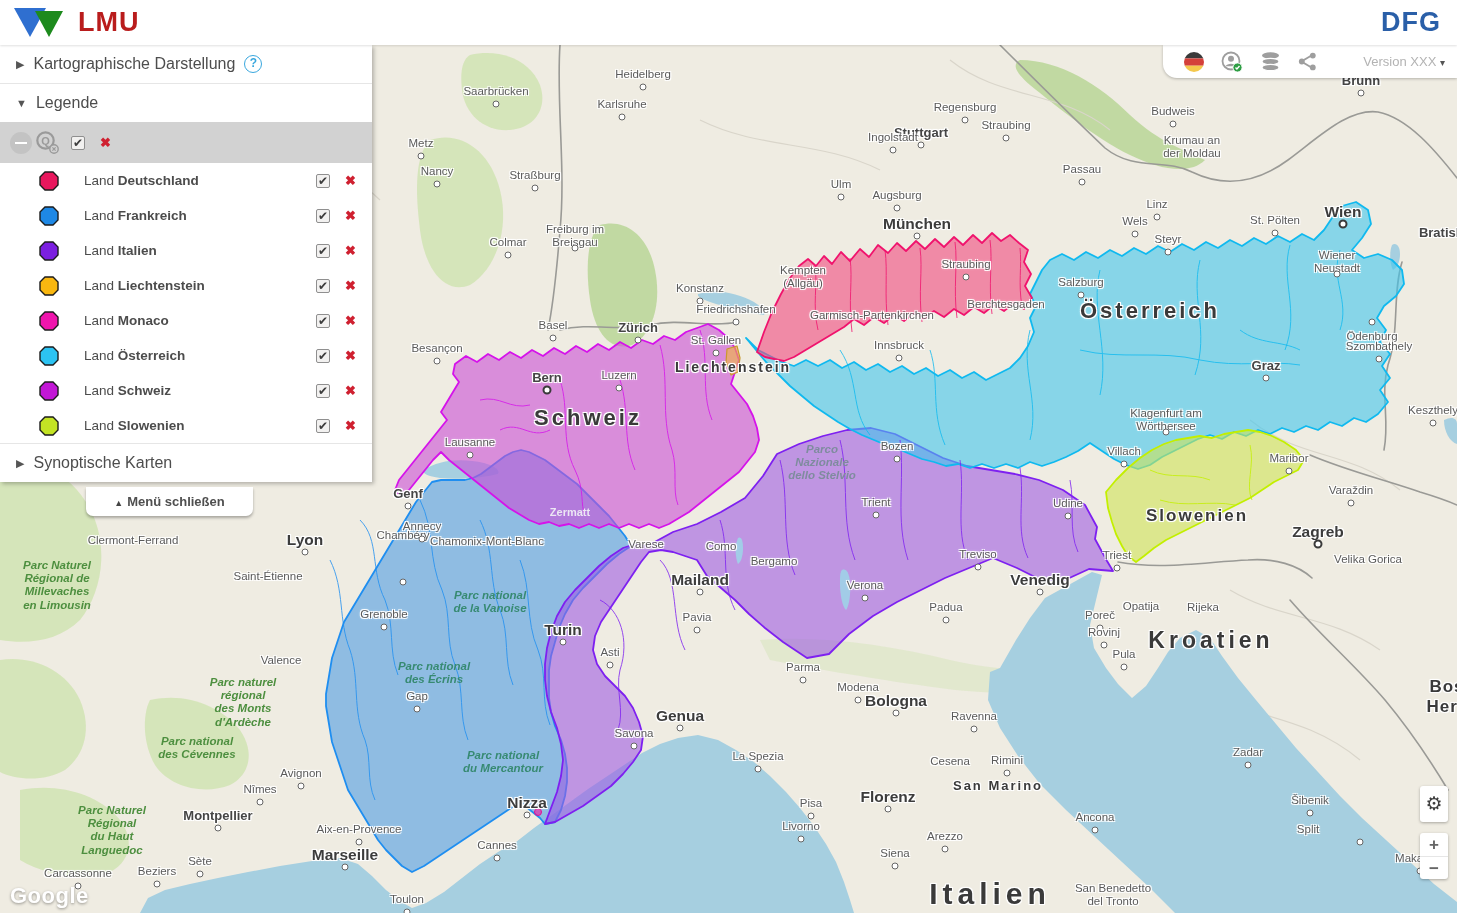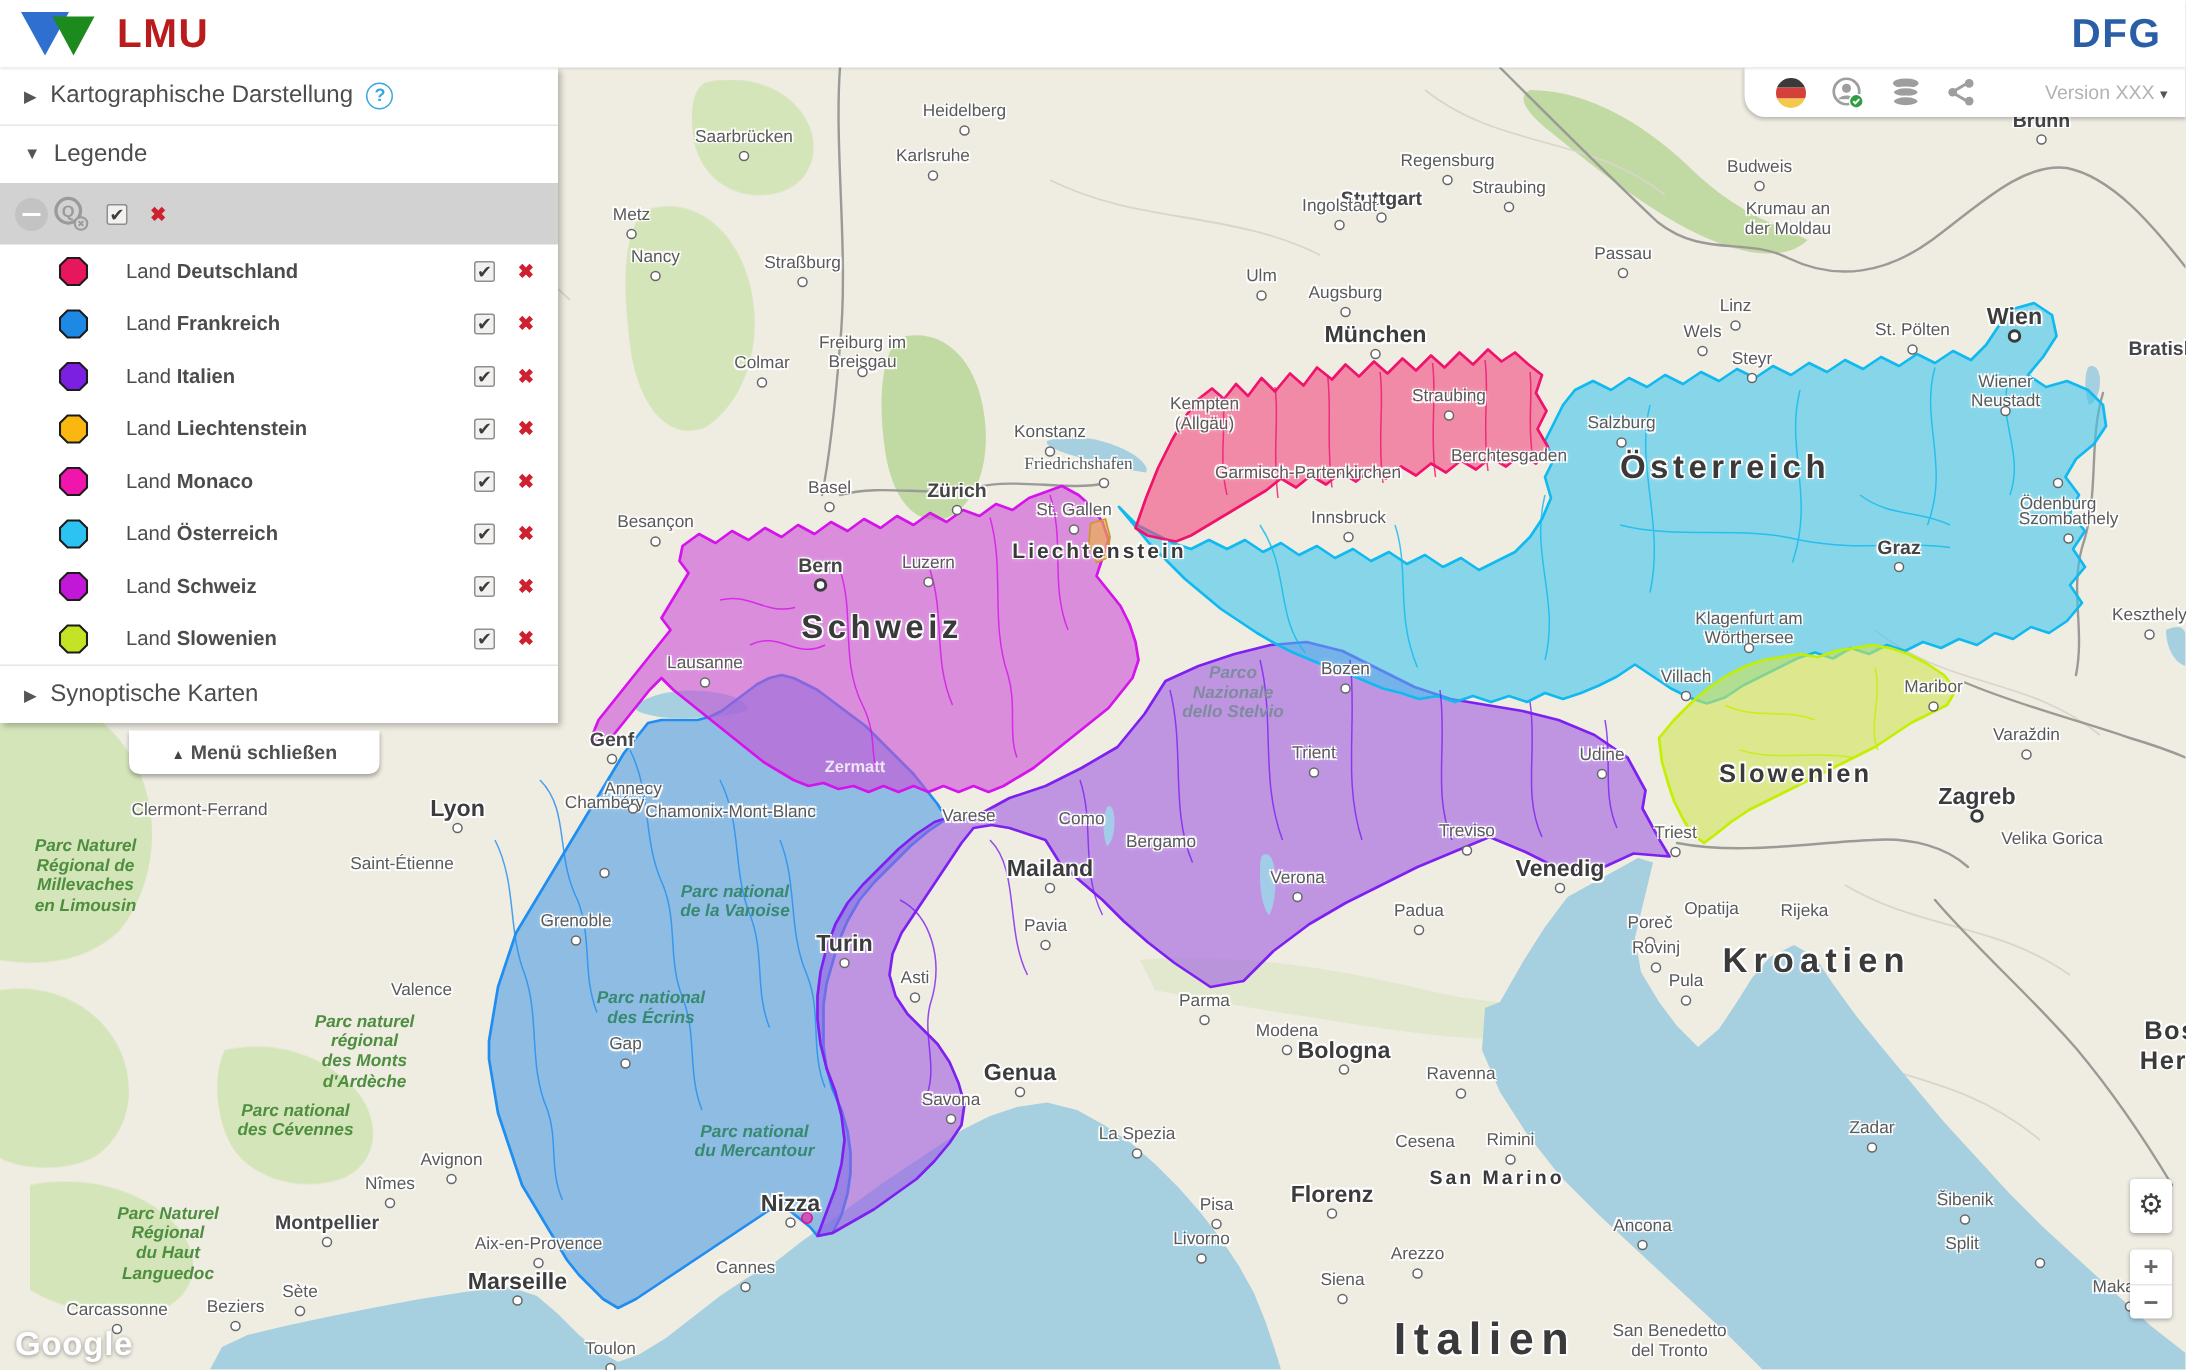--- a/index.html
+++ b/index.html
@@ -186,21 +186,21 @@
 Breisgau</div>
         <span class="mdot" style="left: 575px; top: 248px;"></span>
         <div class="mlabel cs" style="left: 553px; top: 326px;">Basel</div>
         <span class="mdot" style="left: 553px; top: 338px;"></span>
         <div class="mlabel cs" style="left: 437px; top: 349px;">Besançon</div>
         <span class="mdot" style="left: 437px; top: 361px;"></span>
         <div class="mlabel cm" style="left: 638px; top: 328px;">Zürich</div>
         <span class="mdot" style="left: 638px; top: 340px;"></span>
         <div class="mlabel cs" style="left: 700px; top: 289px;">Konstanz</div>
         <span class="mdot" style="left: 700px; top: 301px;"></span>
-        <div class="mlabel cs" style="left: 719px; top: 310px; font-family: Liberation Serif, serif;">Friedrichshafen</div>
+        <div class="mlabel cs" style="left: 736px; top: 310px;">Friedrichshafen</div>
         <span class="mdot" style="left: 736px; top: 322px;"></span>
         <div class="mlabel cs" style="left: 716px; top: 341px;">St. Gallen</div>
         <span class="mdot" style="left: 716px; top: 353px;"></span>
         <div class="mlabel cs" style="left: 619px; top: 376px;">Luzern</div>
         <span class="mdot" style="left: 619px; top: 388px;"></span>
         <div class="mlabel cm" style="left: 547px; top: 378px;">Bern</div>
         <span class="mdot cap" style="left: 547px; top: 390px;"></span>
         <div class="mlabel co" style="left: 588px; top: 418px; font-size: 22px; letter-spacing: 3px;">Schweiz</div>
         <div class="mlabel co" style="left: 733px; top: 367px; font-size: 14px; letter-spacing: 2px;">Liechtenstein</div>
         <div class="mlabel cs" style="left: 470px; top: 443px;">Lausanne</div>

